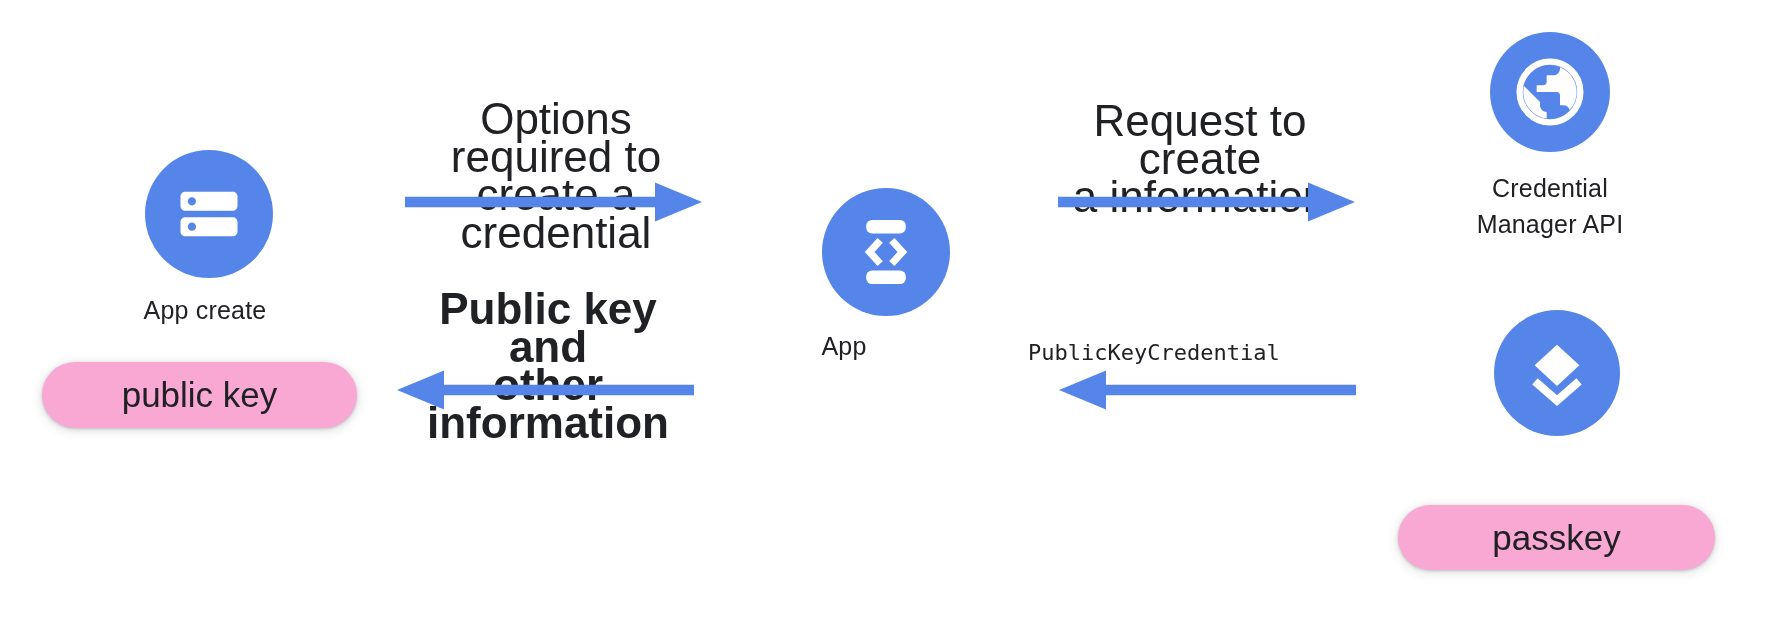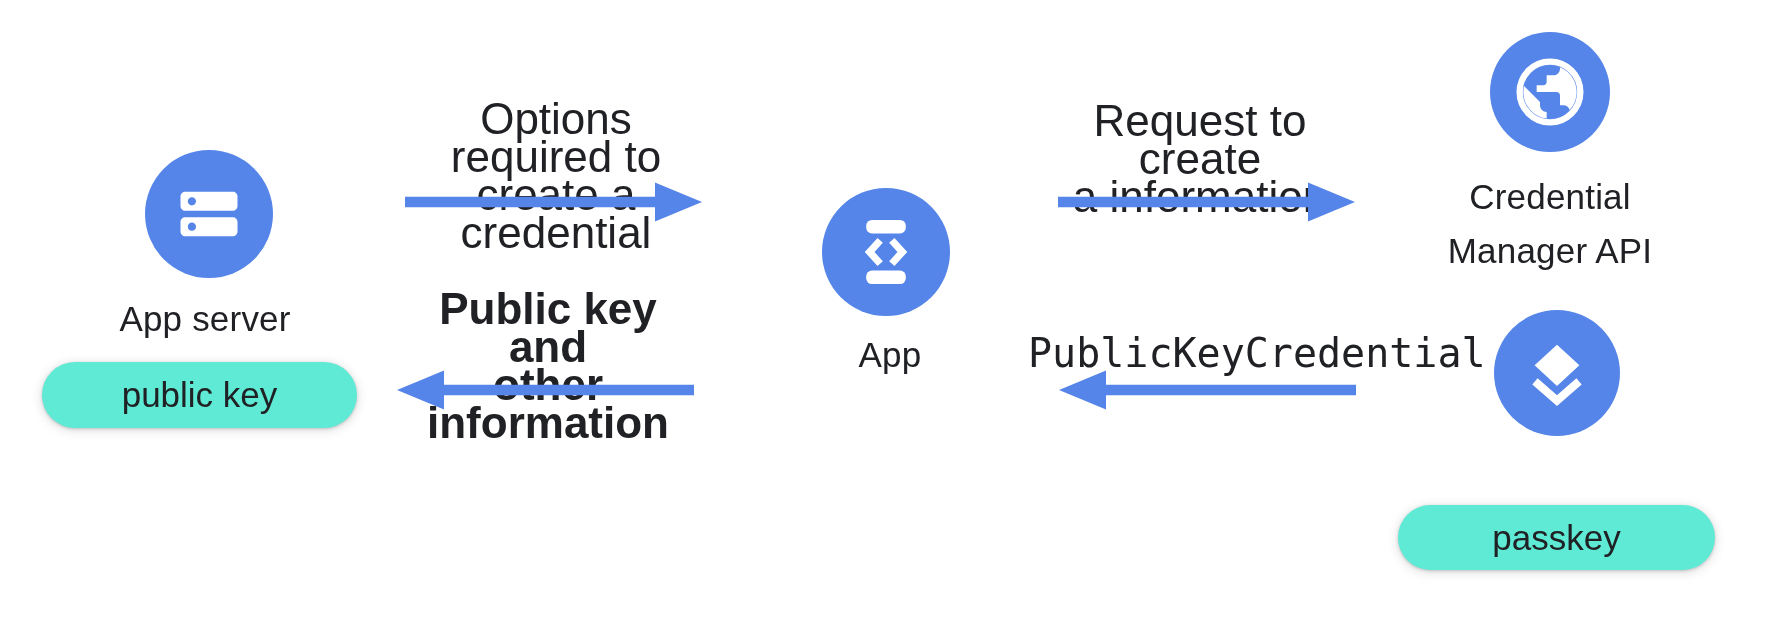--- a/index.html
+++ b/index.html
@@ -28,35 +28,35 @@
 
   .c-server { left: 145px; top: 150px; width: 128px; height: 128px; }
   .c-app    { left: 822px; top: 188px; width: 128px; height: 128px; }
   .c-cm     { left: 1490px; top: 32px;  width: 120px; height: 120px; }
   .c-cs     { left: 1494px; top: 310px; width: 126px; height: 126px; }
 
   
   .node-label {
     position: absolute;
     text-align: center;
-    font-size: 35px;
+    font-size: 25px;
     font-weight: 500;
-    line-height: 54px;
+    line-height: 36px;
     white-space: pre-line;
     letter-spacing: 0.2px;
   }
   .l-server { left: 45px;   top: 292px; width: 320px; }
-  .l-app    { left: 790px;  top: 328px; width: 200px; }
+  .l-app    { left: 744px;  top: 328px; width: 200px; }
   .l-cm     { left: 1400px; top: 170px; width: 300px; }
   .l-cs     { left: 1397px; top: 450px; width: 300px; }
 
   
   .pill {
     position: absolute;
-    background: #5eead4;
+    background: #f9a8d4;
     border-radius: 34px;
     display: flex;
     align-items: center;
     justify-content: center;
     font-size: 35px;
     font-weight: 500;
     box-shadow: 0 1px 3px rgba(60,64,67,.25), 0 2px 10px 2px rgba(60,64,67,.13);
   }
   .pill-public-key { left: 42px;   top: 362px; width: 315px; height: 66px; }
   .pill-passkey    { left: 1398px; top: 505px; width: 317px; height: 65px; }
@@ -68,23 +68,23 @@
     font-size: 44px;
     line-height: 38px;
     white-space: pre-line;
   }
   .cap-1 { left: 400px;  top: 100px; width: 312px; }
   .cap-2 { left: 398px;  top: 290px; width: 300px; font-weight: bold; }
   .cap-3 { left: 1050px; top: 102px; width: 300px; }
   .cap-4 {
     left: 1028px; top: 334px; width: 372px;
     font-family: "DejaVu Sans Mono", monospace;
-    font-size: 40px;
+    font-size: 22px;
     white-space: nowrap;
-    text-align: center;
+    text-align: left;
   }
 
   
   .arrow { position: absolute; color: var(--accent); }
   .arrow-1 { left: 405px;  top: 182px; }
   .arrow-2 { left: 397px;  top: 370px; }
   .arrow-3 { left: 1058px; top: 182px; }
   .arrow-4 { left: 1059px; top: 370px; }
 </style>
 </head>
@@ -93,21 +93,21 @@
 <div class="canvas">
 
   <div class="circle c-server">
     <svg width="76" height="76" viewBox="0 0 24 24">
       <g fill="#ffffff">
         <path d="M4.5 5h15c.83 0 1.5.67 1.5 1.5v3c0 .83-.67 1.5-1.5 1.5h-15C3.67 11 3 10.33 3 9.5v-3C3 5.67 3.67 5 4.5 5zm2.1 4.3c.72 0 1.3-.58 1.3-1.3s-.58-1.3-1.3-1.3S5.3 7.28 5.3 8s.58 1.3 1.3 1.3z"></path>
         <path d="M4.5 13h15c.83 0 1.5.67 1.5 1.5v3c0 .83-.67 1.5-1.5 1.5h-15C3.67 19 3 18.33 3 17.5v-3c0-.83.67-1.5 1.5-1.5zm2.1 4.3c.72 0 1.3-.58 1.3-1.3s-.58-1.3-1.3-1.3-1.3.58-1.3 1.3.58 1.3 1.3 1.3z"></path>
       </g>
     </svg>
   </div>
-  <div class="node-label l-server">App server</div>
+  <div class="node-label l-server">App create</div>
   <div class="pill pill-public-key">
     <span>public key</span>
   </div>
 
   <div class="caption cap-1">Options required to
 create a credential</div>
   <svg class="arrow arrow-1" width="297" height="40" viewBox="0 0 297 40">
     <rect x="0" y="14.75" width="256" height="10.5" fill="currentColor"></rect>
     <polygon points="250,0.5 297,20 250,39.5" fill="currentColor"></polygon>
   </svg>

